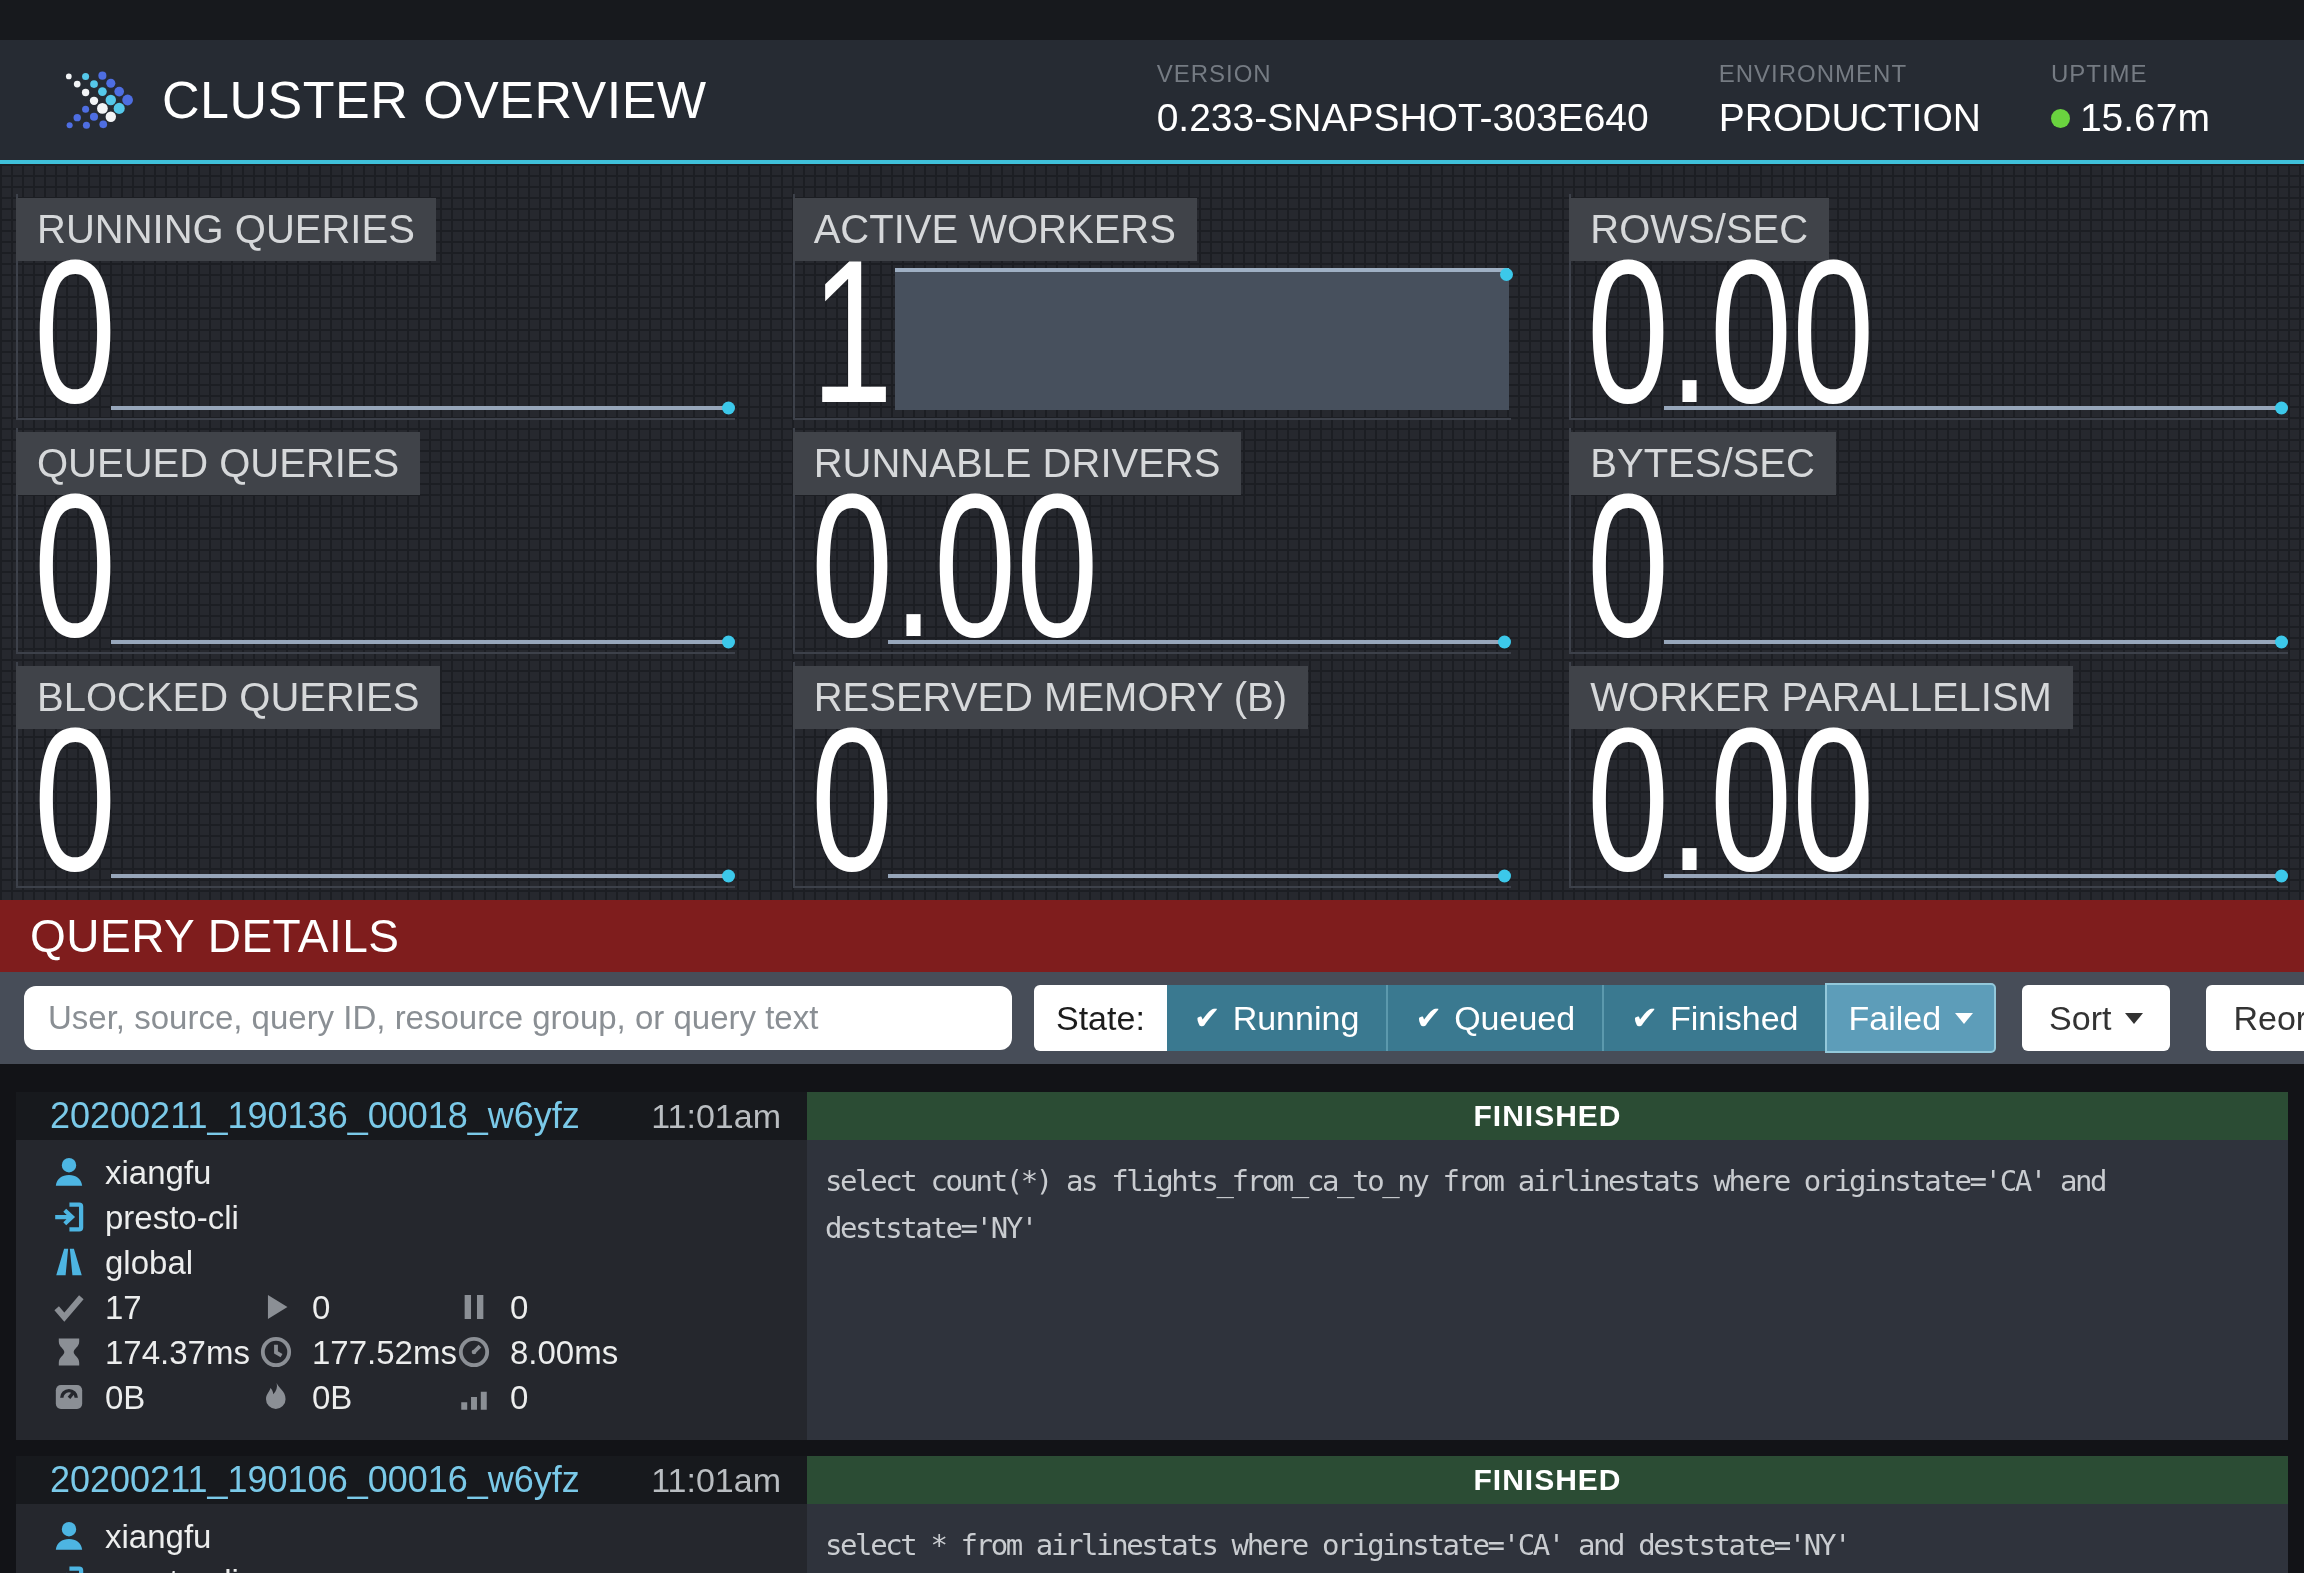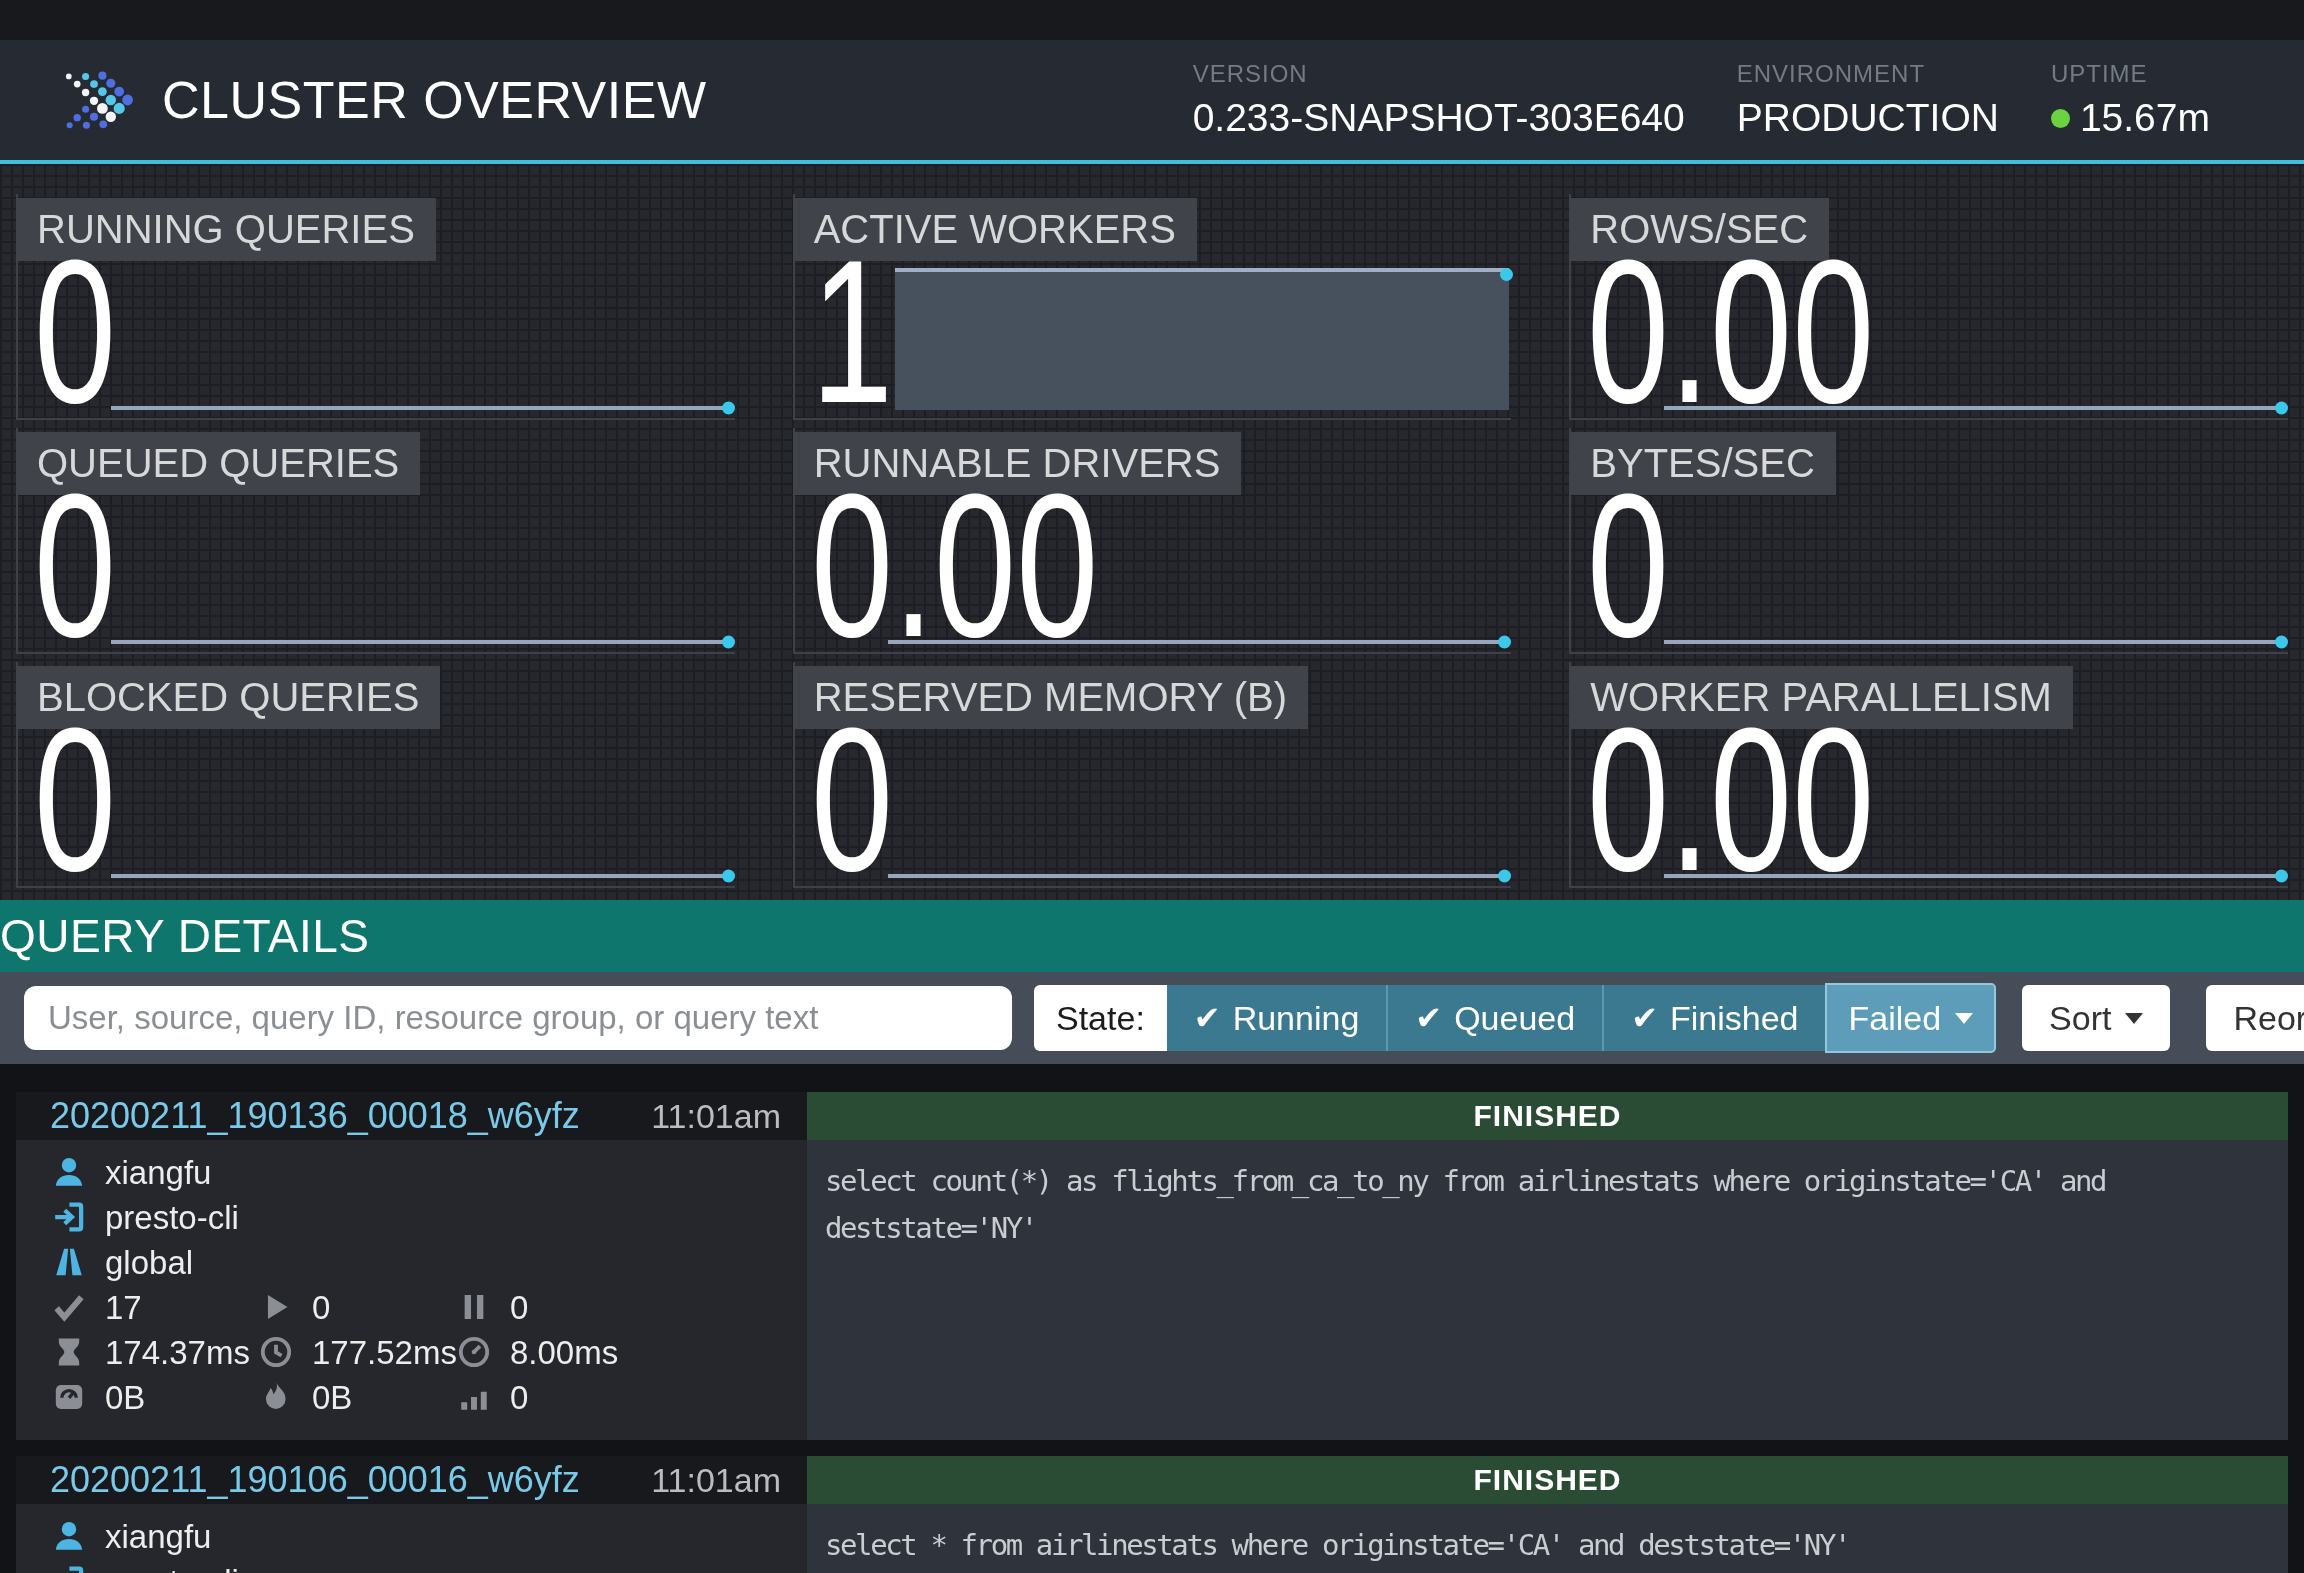--- a/index.html
+++ b/index.html
@@ -10,21 +10,21 @@
     color:#fff;
   }
 
   
   .navbar {
     height:124px; background:#262b33; border-bottom:4px solid #3fc0da;
     display:flex; align-items:center; padding:0 94px 0 52px;margin-top:40px;
   }
   .logo { width:84px; height:88px; flex:0 0 auto; }
   .nav-title { font-size:52px; letter-spacing:0.5px; color:#fff; margin-left:26px; flex:1 1 auto; white-space:nowrap; }
-  .nav-stats { display:flex; gap:52px; align-items:flex-start; }
+  .nav-stats { display:flex; gap:70px; align-items:flex-start; }
   .nav-stat { display:flex; flex-direction:column; gap:8px; white-space:nowrap; }
   .nav-stat .lbl { font-size:24px; color:#757b83; letter-spacing:1px; }
   .nav-stat .val { font-size:39px; color:#fff; display:flex; align-items:center; }
   .updot { width:19px; height:19px; border-radius:50%; background:#6ad33f; display:inline-block; margin-right:10px; }
 
   
   .tiles {
     padding:30px 16px 12px 16px;
     background-color:#26282e;
     background-image:
@@ -52,21 +52,21 @@
   .spark-flat { position:absolute; left:13%; right:4px; bottom:8px; height:4px; background:#97a6ba; }
   .spark-dot { position:absolute; right:-4px; top:50%; width:13px; height:13px; border-radius:50%;
     background:#3cc8ea; transform:translateY(-50%); }
   .spark-area {
     position:absolute; left:14%; right:2px; top:74px; bottom:8px;
     background:#47505d; border-top:4px solid #9fb0c4;
   }
   .spark-area .spark-dot { top:-4px; right:-4px; transform:none; }
 
   
-  .qd-titlebar { height:72px; background:#0f766e; display:flex; align-items:center; }
+  .qd-titlebar { height:72px; background:#7f1d1d; display:flex; align-items:center; padding-left:30px; }
   .qd-title { font-size:46px; color:#fff; letter-spacing:0.5px; }
   .qd-filterbar {
     height:92px; background:#474d58; display:flex; align-items:center; padding:0 24px;
   }
   .search-input {
     width:988px; height:64px; border:none; border-radius:12px;
     font-size:33px; padding:0 24px; color:#444; background:#fff;
     font-family:"Liberation Sans","DejaVu Sans",sans-serif; outline:none; flex:0 0 auto;
   }
   .search-input::placeholder { color:#8a8f94; opacity:1; }

